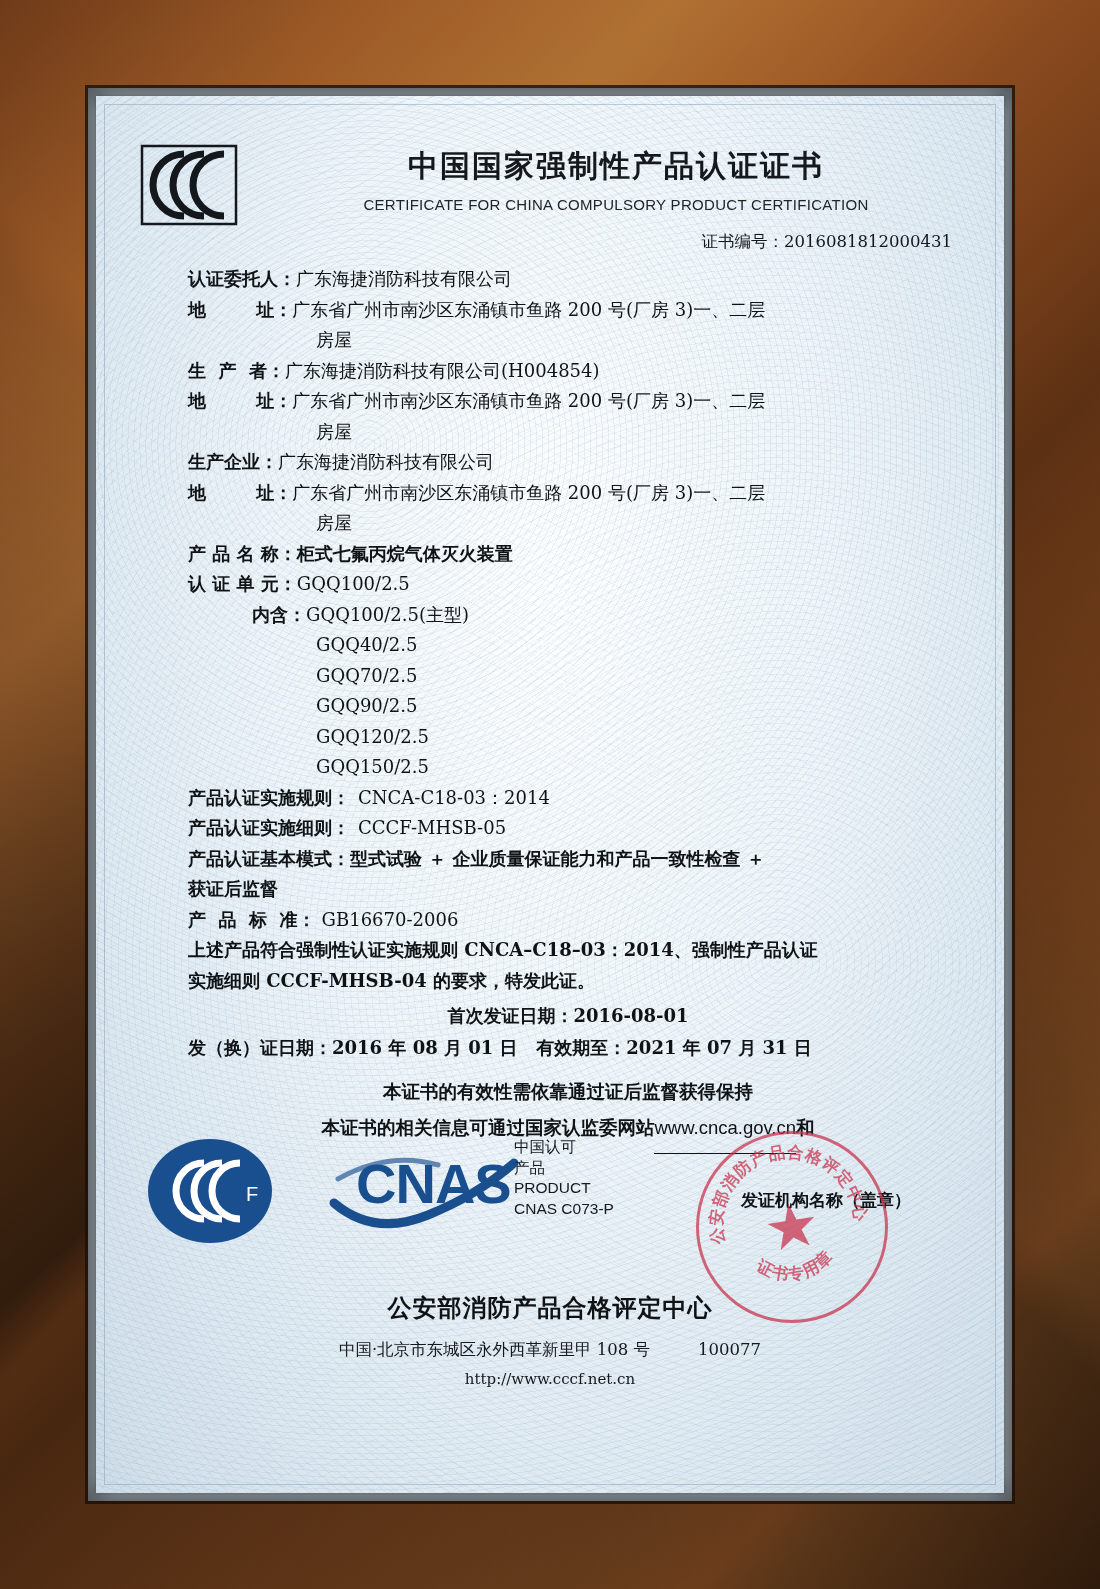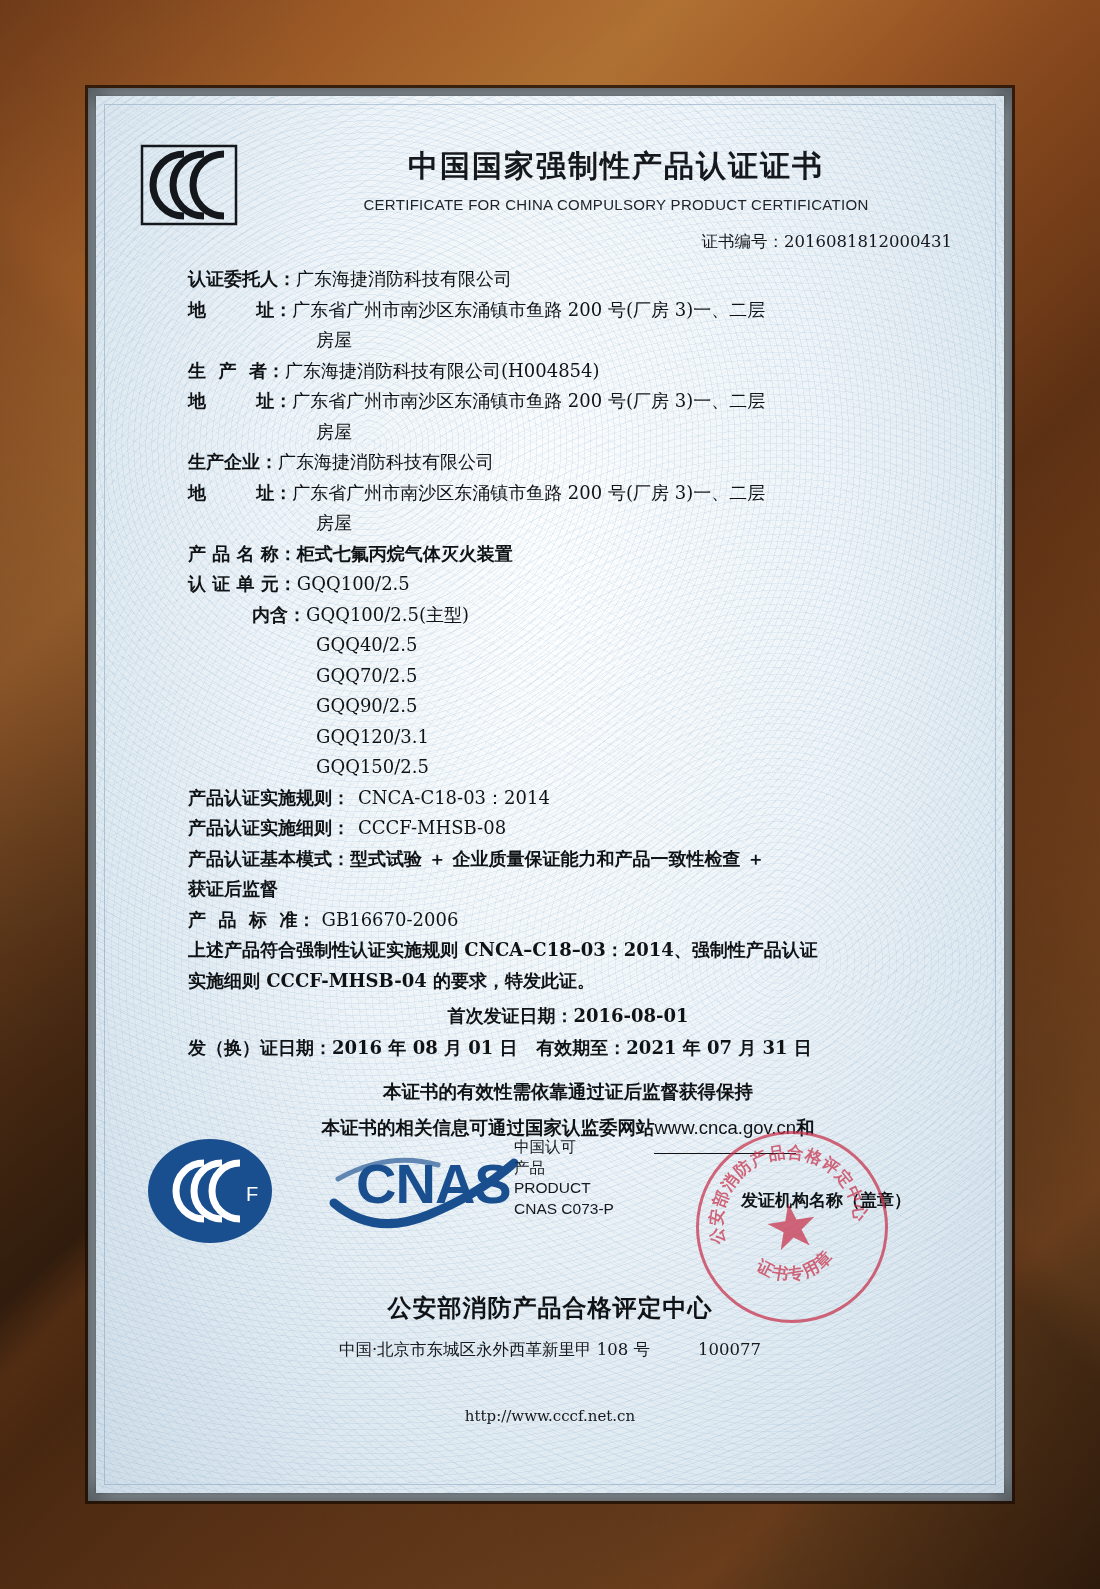--- a/index.html
+++ b/index.html
@@ -307,21 +307,20 @@
   }
   .footer-addr .zip { margin-left: 48px; }
   .footer-url {
     position: absolute;
     left: 0; top: 1274px;
     width: 908px;
     text-align: center;
     font-size: 15px;
     color: #15181c;
     font-family: "DejaVu Serif", serif;
-    margin-top: 37px;
   }
 </style>
 </head>
 <body>
 
 <div class="frame">
   <div class="frame-bevel"></div>
 </div>
 <div class="frame-inner-shadow"></div>
 
@@ -394,31 +393,31 @@
         <span class="val">GQQ100/2.5</span>
       </div>
 
       <div class="row">
         <span class="lbl" style="padding-left:64px">内含：</span>
         <span class="val">GQQ100/2.5(主型)</span>
       </div>
       <div class="unit-item">GQQ40/2.5</div>
       <div class="unit-item">GQQ70/2.5</div>
       <div class="unit-item">GQQ90/2.5</div>
-      <div class="unit-item">GQQ120/3.1</div>
+      <div class="unit-item">GQQ120/2.5</div>
       <div class="unit-item">GQQ150/2.5</div>
 
       <div class="row">
         <span class="lbl">产品认证实施规则：</span>
         <span class="val" style="padding-left:8px">CNCA-C18-03：2014</span>
       </div>
 
       <div class="row">
         <span class="lbl">产品认证实施细则：</span>
-        <span class="val" style="padding-left:8px">CCCF-MHSB-08</span>
+        <span class="val" style="padding-left:8px">CCCF-MHSB-05</span>
       </div>
 
       <div class="row">
         <span class="lbl">产品认证基本模式：</span>
         <span class="val bold">型式试验 ＋ 企业质量保证能力和产品一致性检查 ＋</span>
       </div>
       <div class="para">获证后监督</div>
 
       <div class="row">
         <span class="lbl">产  品  标  准：</span>

